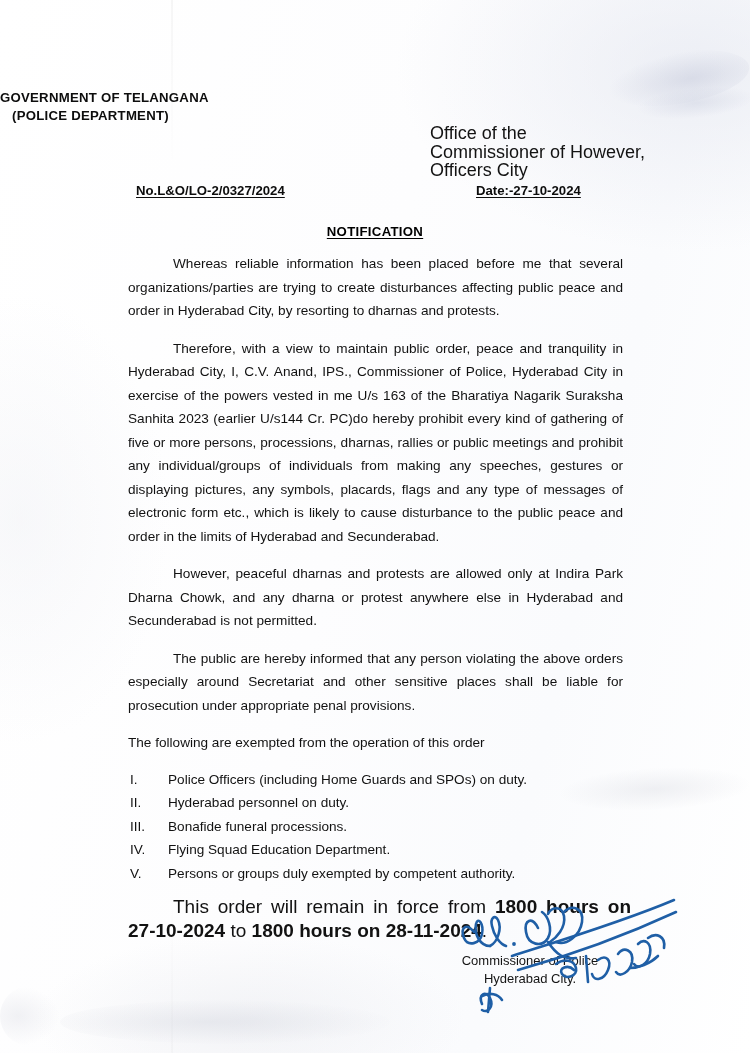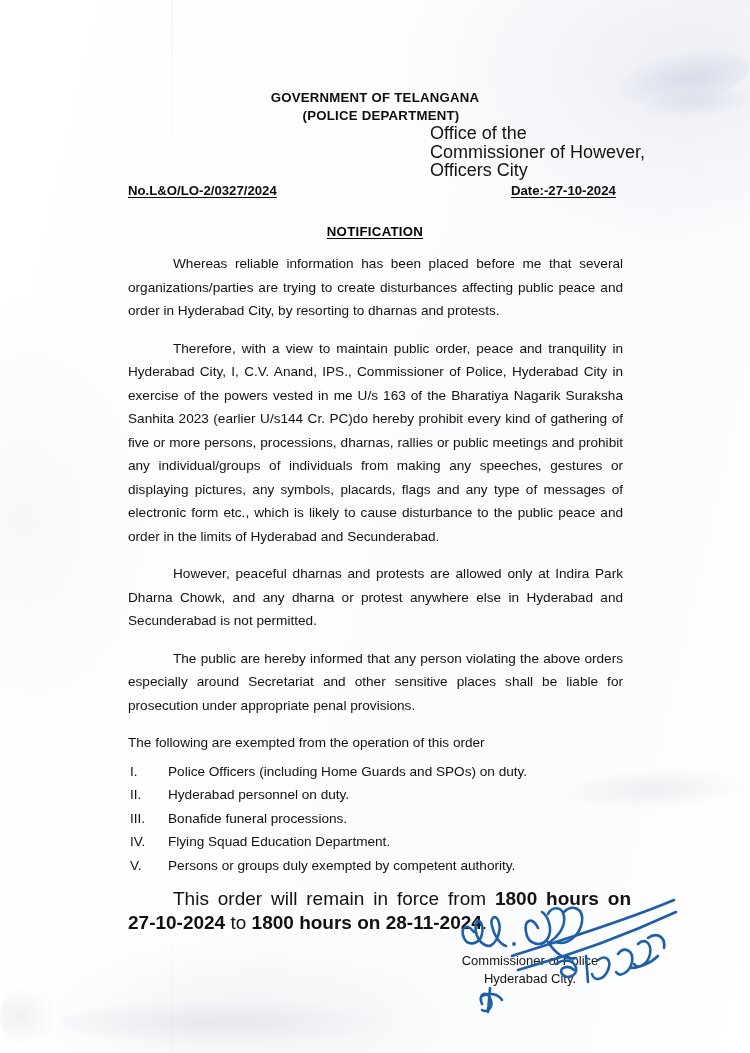--- a/index.html
+++ b/index.html
@@ -66,21 +66,20 @@
 
   
   .content {
     position: absolute;
     inset: 0;
   }
 
   .hdr-title {
     position: absolute;
     left: 0; right: 0;
-    text-align: center;
     font-weight: bold;
     font-size: 13.2px;
     letter-spacing: 0.25px;
     color: #0d0d0d;
   }
   .hdr-line1 { top: 90px; }
   .hdr-line2 { top: 108px; margin-left: 12px; }
 
   .office-block {
     position: absolute;
@@ -88,38 +87,37 @@
     top: 124px;
     width: 220px;
     text-align: left;
     font-size: 18px;
     line-height: 18.5px;
     color: #131313;
   }
 
   .ref-no {
     position: absolute;
-    left: 128px;
+    left: 136px;
     top: 183px;
     font-size: 13.2px;
     font-weight: bold;
     text-decoration: underline;
     text-underline-offset: 2px;
     color: #0d0d0d;
   }
   .date-line {
     position: absolute;
     left: 476px;
     top: 183px;
     font-size: 13.2px;
     font-weight: bold;
     text-decoration: underline;
     text-underline-offset: 2px;
     color: #0d0d0d;
-    margin-left: 35px;
   }
 
   .notif-heading {
     position: absolute;
     left: 0; right: 0;
     top: 224px;
     text-align: center;
     font-size: 13.2px;
     font-weight: bold;
     letter-spacing: 0.3px;
@@ -142,21 +140,21 @@
     font-size: 13.6px;
     line-height: 23.5px;
     text-align: justify;
     text-justify: inter-word;
     text-indent: 45px;
     color: #121212;
   }
   p.para:last-child { margin-bottom: 0; }
 
   .exempt-intro {
-    margin: 0 0 5px 0;
+    margin: 0 0 13px 0;
     font-size: 13.6px;
     line-height: 23.5px;
     text-indent: 0;
     color: #121212;
   }
 
   ol.exempt-list {
     list-style: none;
     margin: 0;
     padding: 0;

